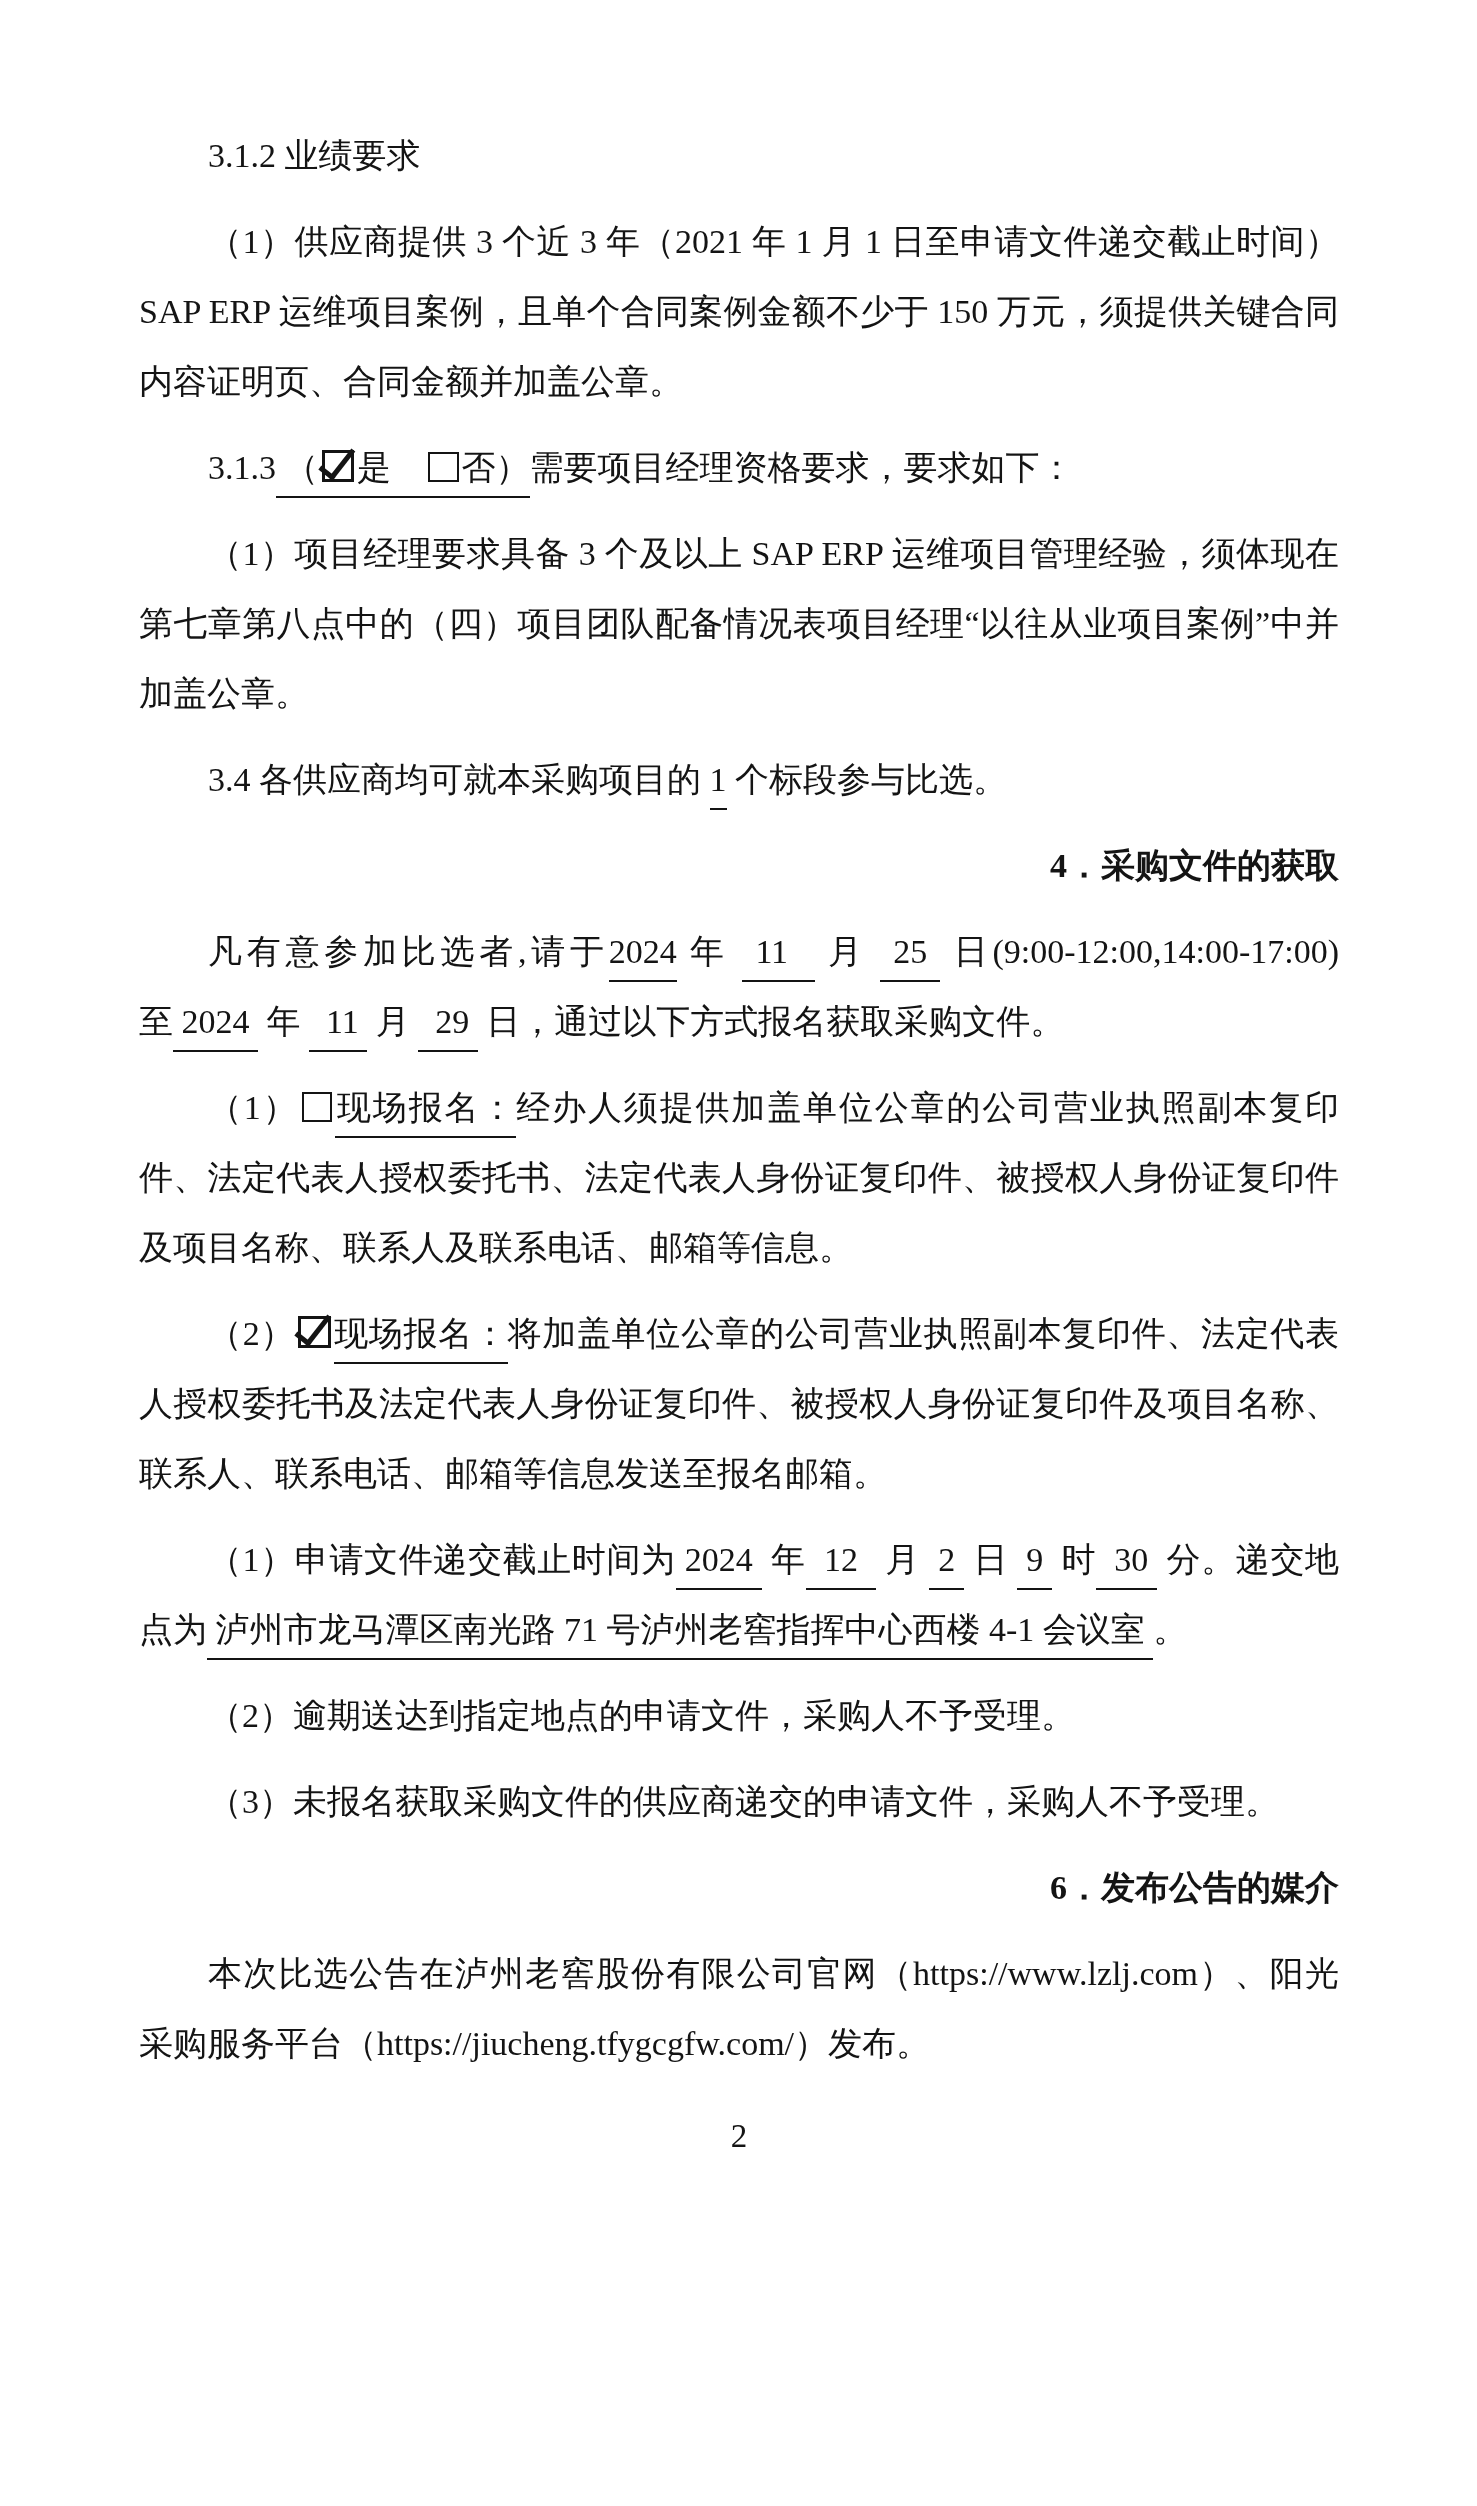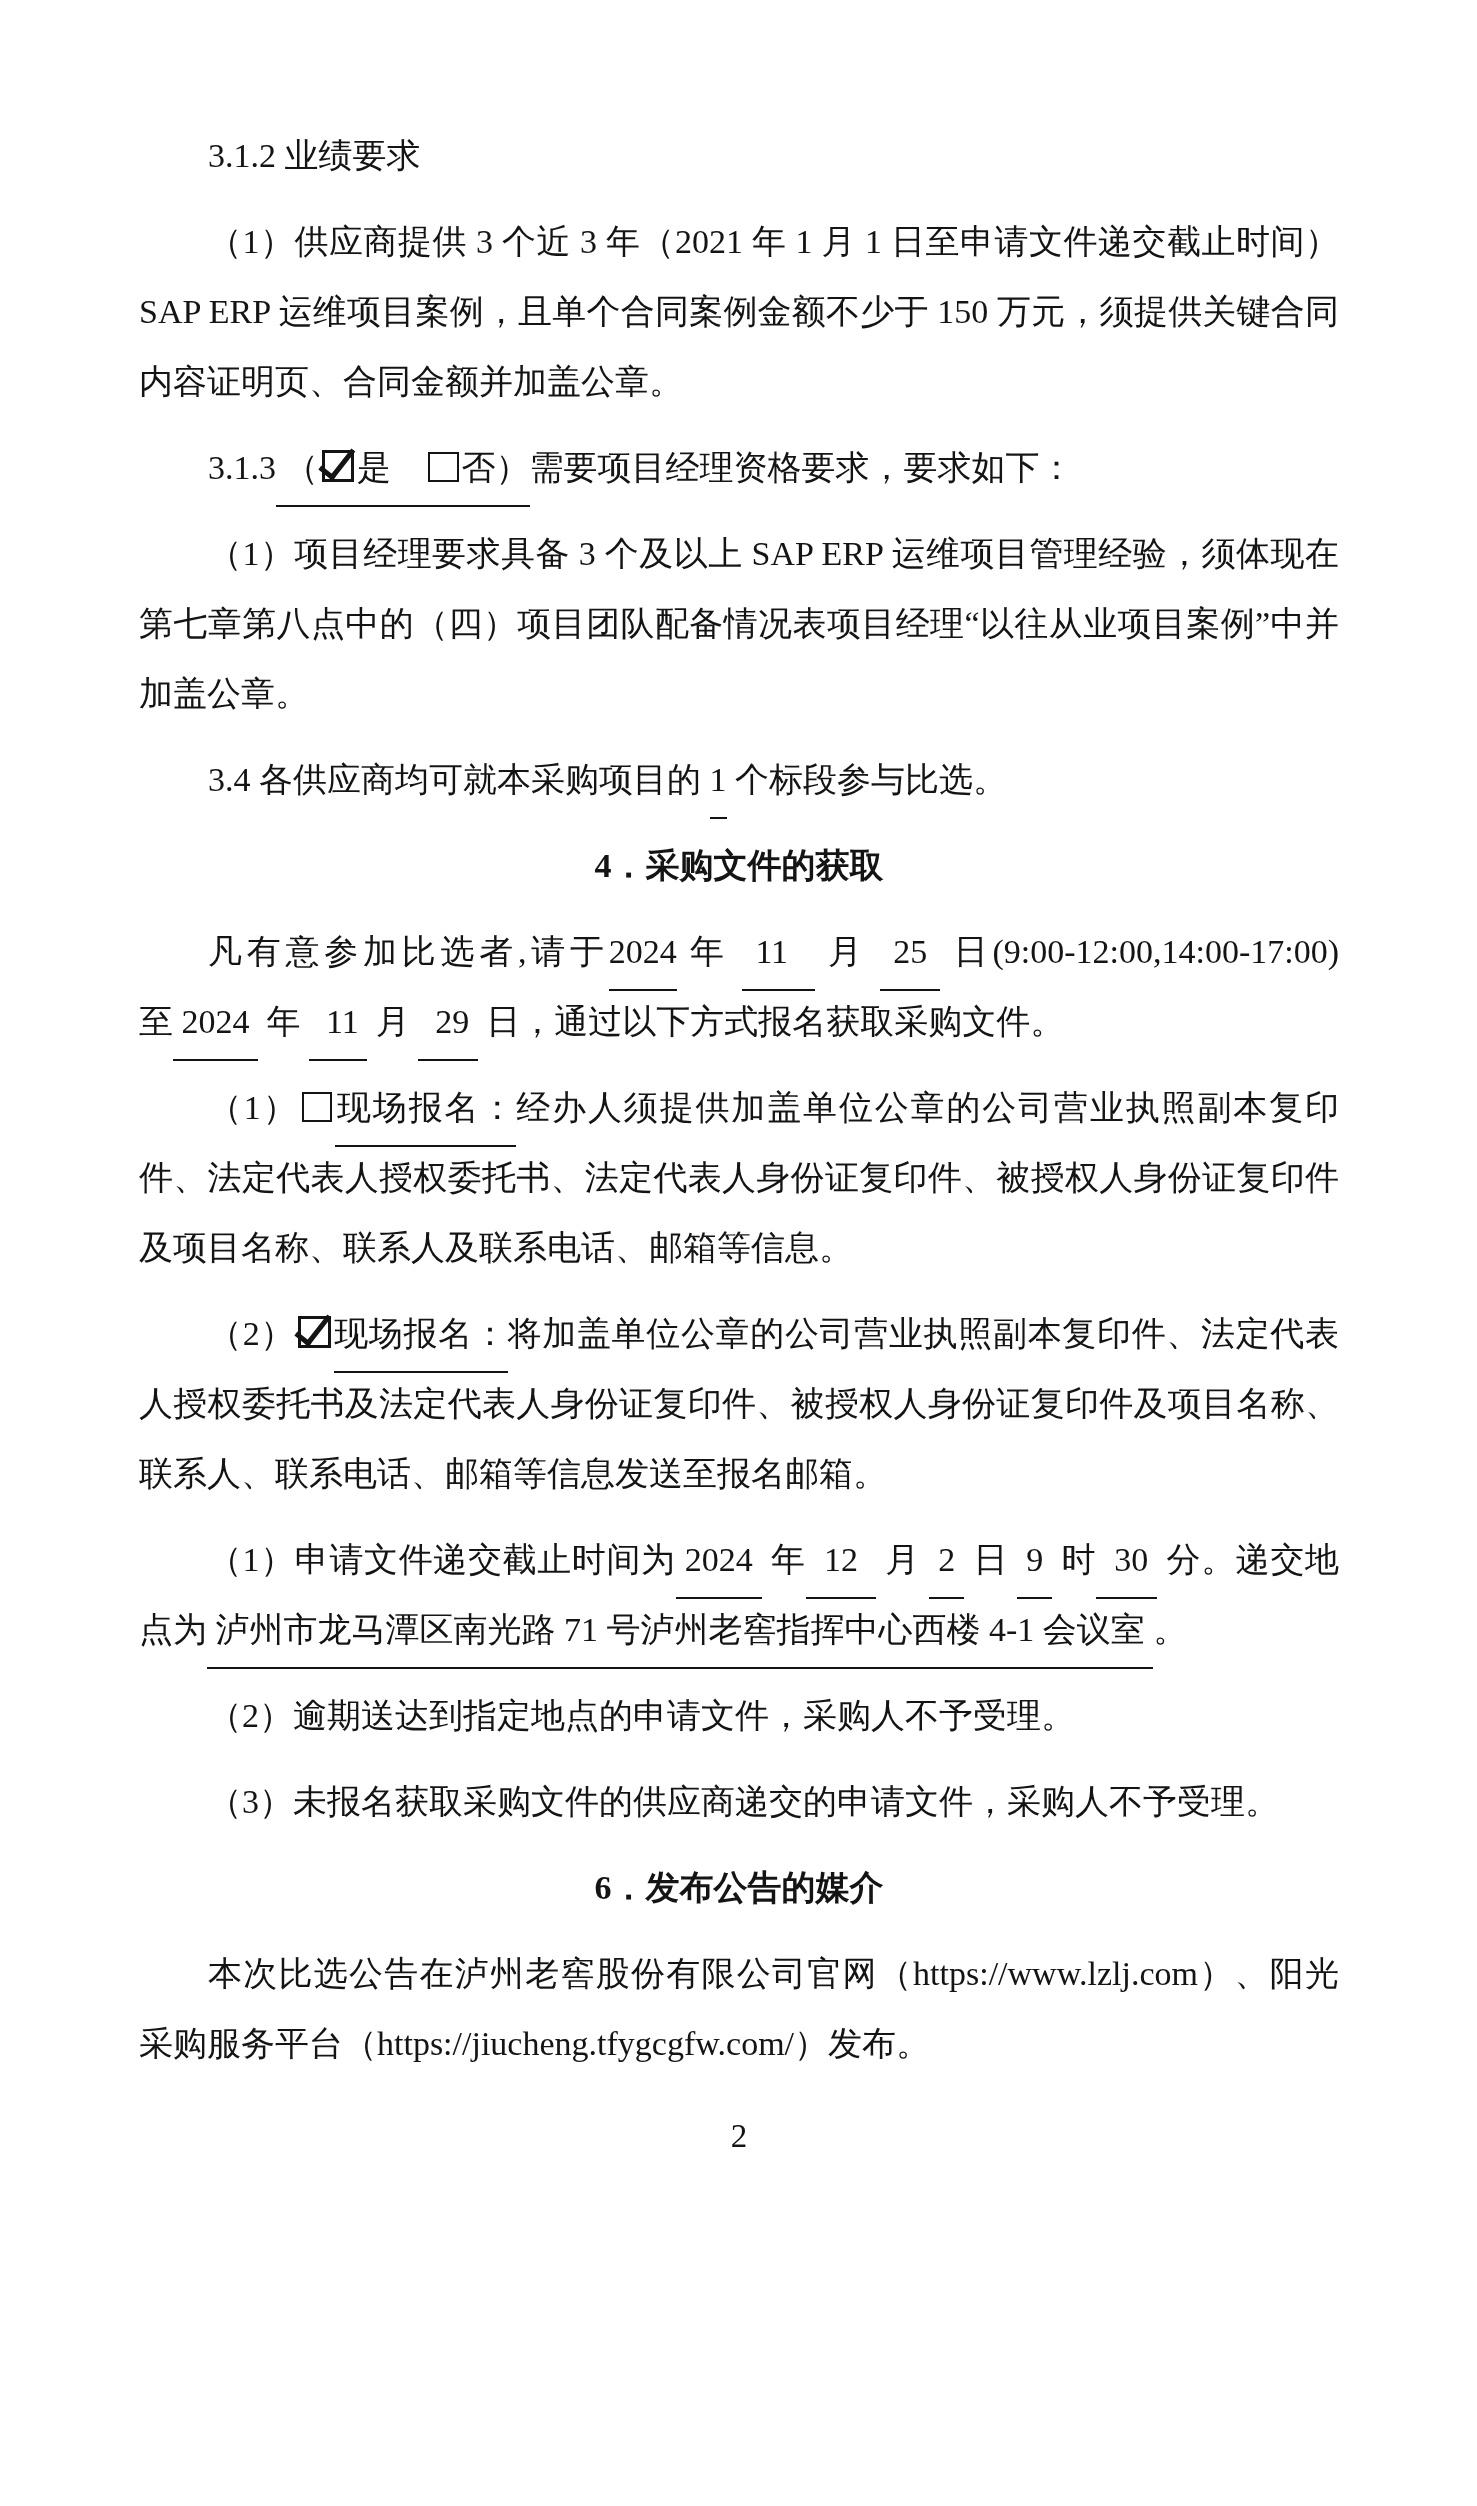--- a/index.html
+++ b/index.html
@@ -15,25 +15,25 @@
     background: #ffffff;
   }
   p { margin: 16px; }
   .body-par {
     text-align: justify;
     text-indent: 69px;
   }
   .hd {
     font-weight: 700;
     text-indent: 0;
-    text-align: center;
+    text-align: right;
   }
   .u {
     border-bottom: 2px solid #141414;
-    padding-bottom: 19px;
+    padding-bottom: 10px;
   }
   .cb {
     display: inline-block;
     box-sizing: border-box;
     width: 30.5px;
     height: 30.5px;
     border: 2px solid #141414;
     vertical-align: -3px;
     margin: 0 3px;
     position: relative;

